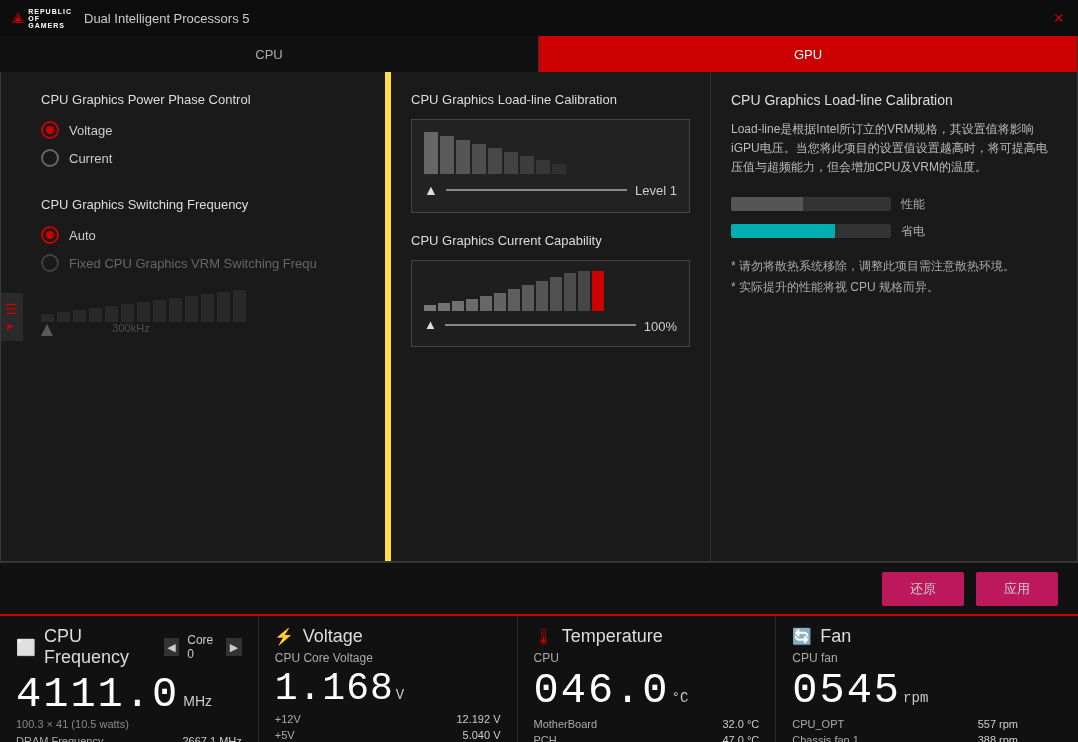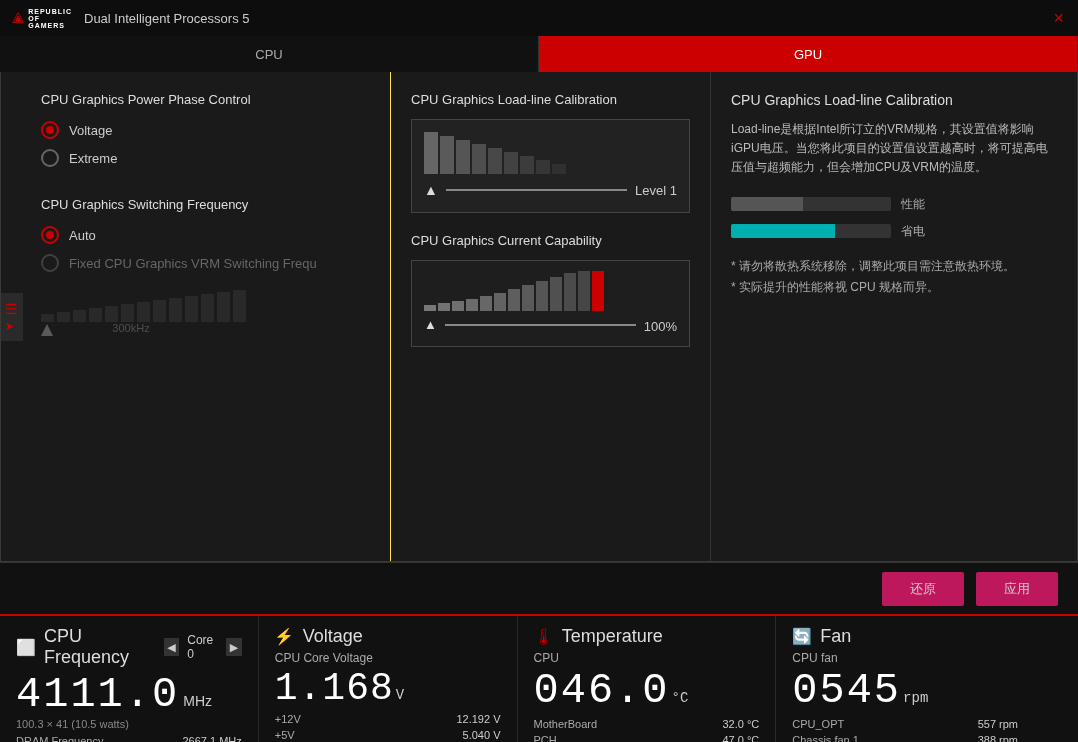--- a/index.html
+++ b/index.html
@@ -90,21 +90,21 @@
       cursor: pointer;
       color: #cc0000;
       font-size: 14px;
       z-index: 10;
     }
 
     
     .left-panel {
       width: 390px;
       padding: 20px 30px 20px 40px;
-      border-right: 1px solid #fde047;
+      border-right: 6px solid #fde047;
       display: flex;
       flex-direction: column;
       gap: 30px;
     }
 
     .section-title {
       font-size: 13px;
       color: #ddd;
       margin-bottom: 14px;
     }
@@ -473,21 +473,21 @@
       <div class="section-title">CPU Graphics Power Phase Control</div>
       <div class="radio-group">
         <div class="radio-item">
           <div class="radio-outer selected">
             <div class="radio-inner"></div>
           </div>
           <span class="radio-label">Voltage</span>
         </div>
         <div class="radio-item">
           <div class="radio-outer"></div>
-          <span class="radio-label">Extreme</span>
+          <span class="radio-label">Current</span>
         </div>
       </div>
     </div>
 
     <div>
       <div class="section-title">CPU Graphics Switching Frequency</div>
       <div class="radio-group">
         <div class="radio-item">
           <div class="radio-outer selected">
             <div class="radio-inner"></div>

